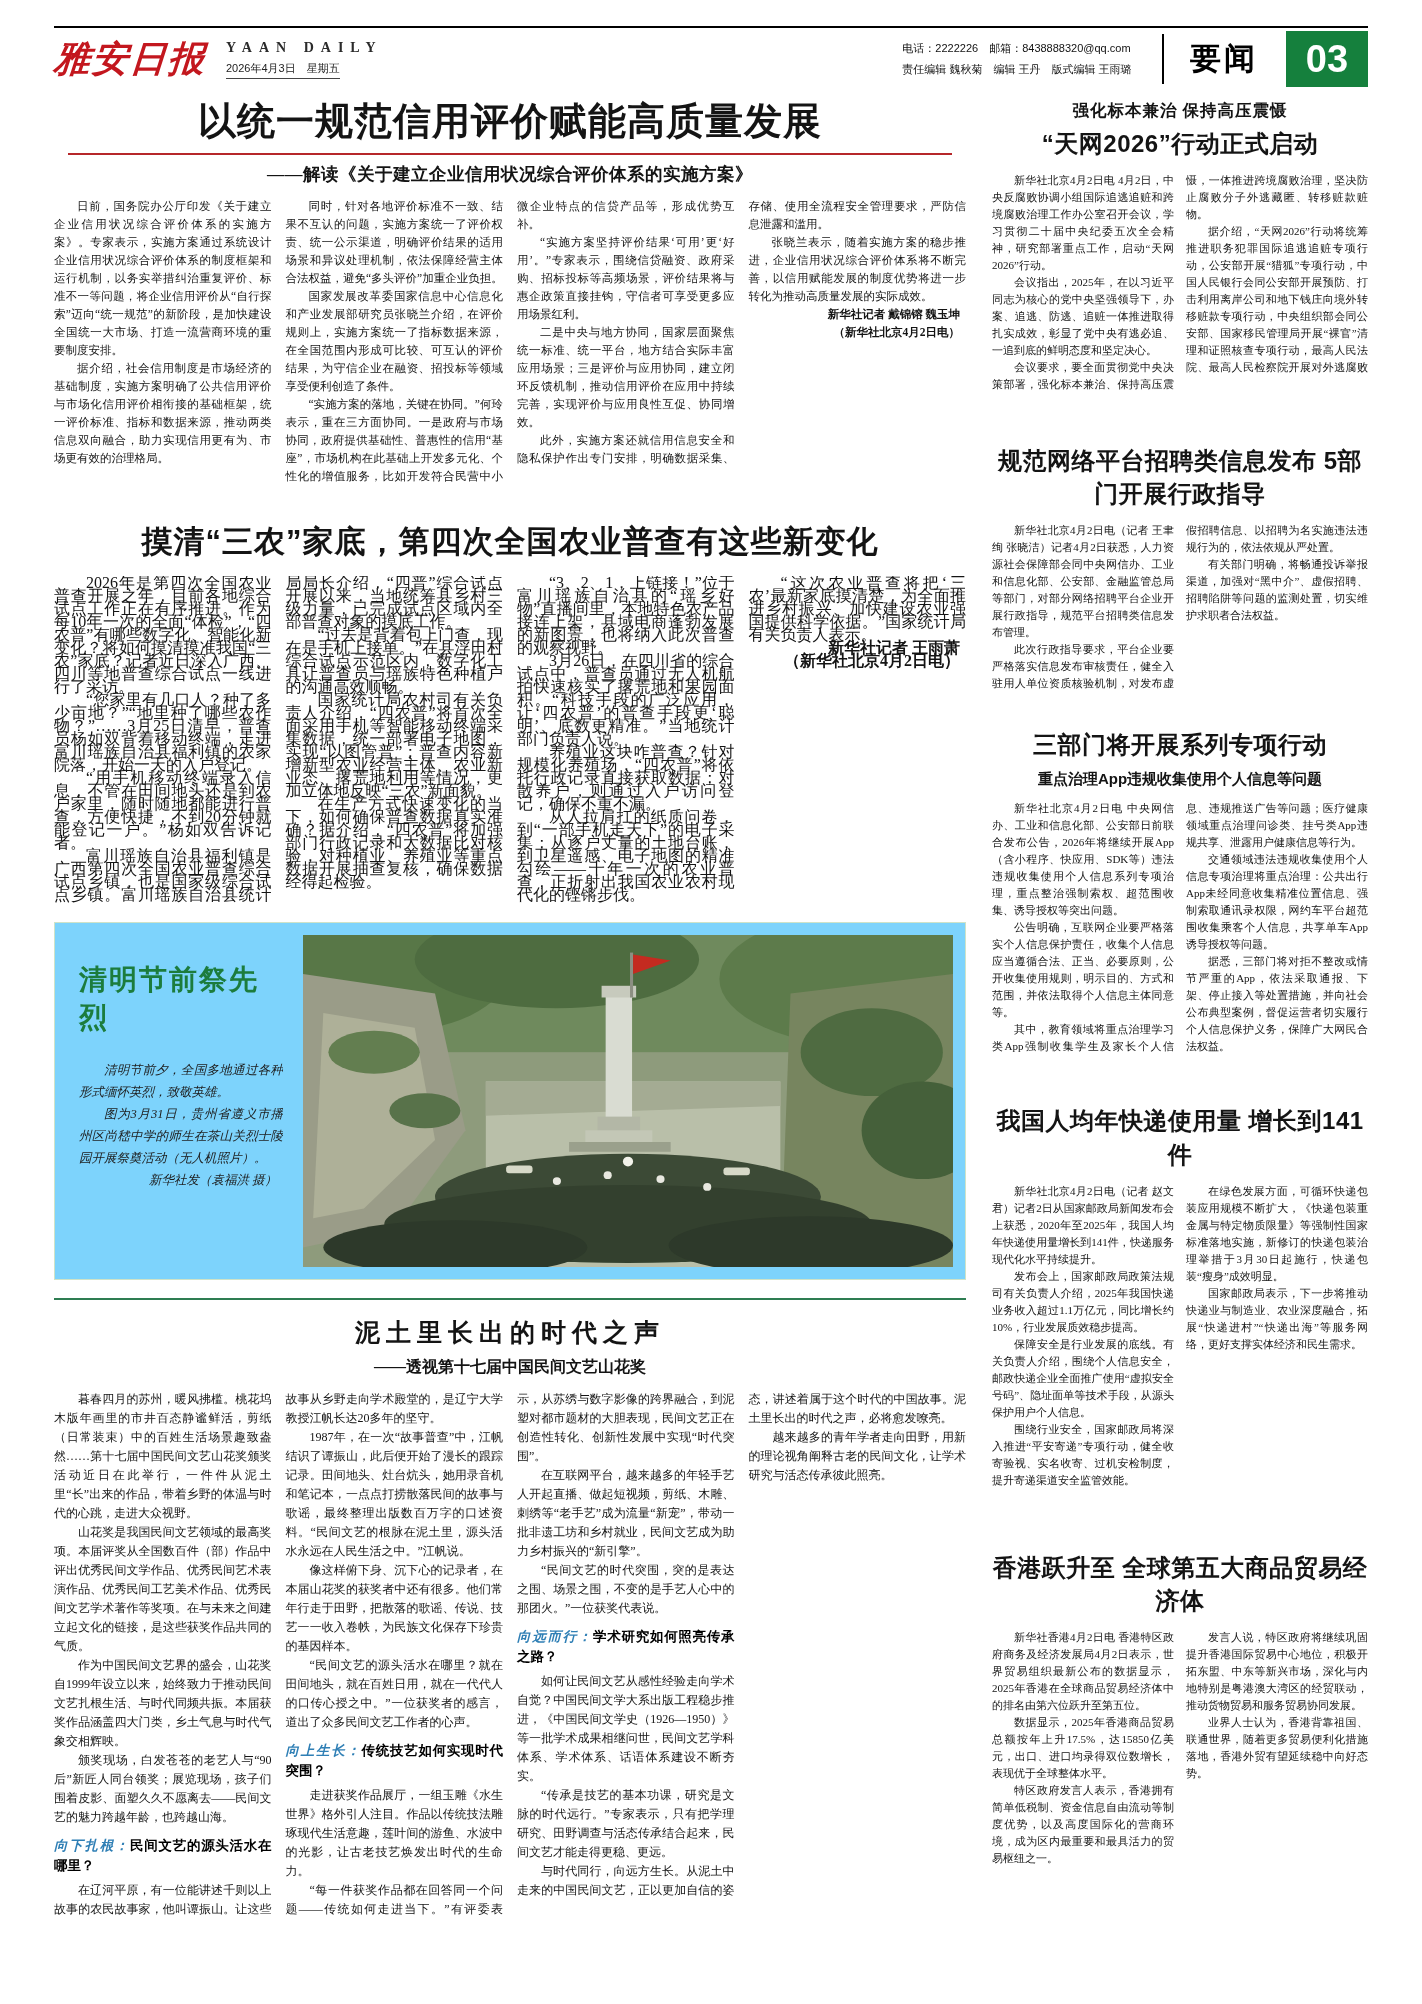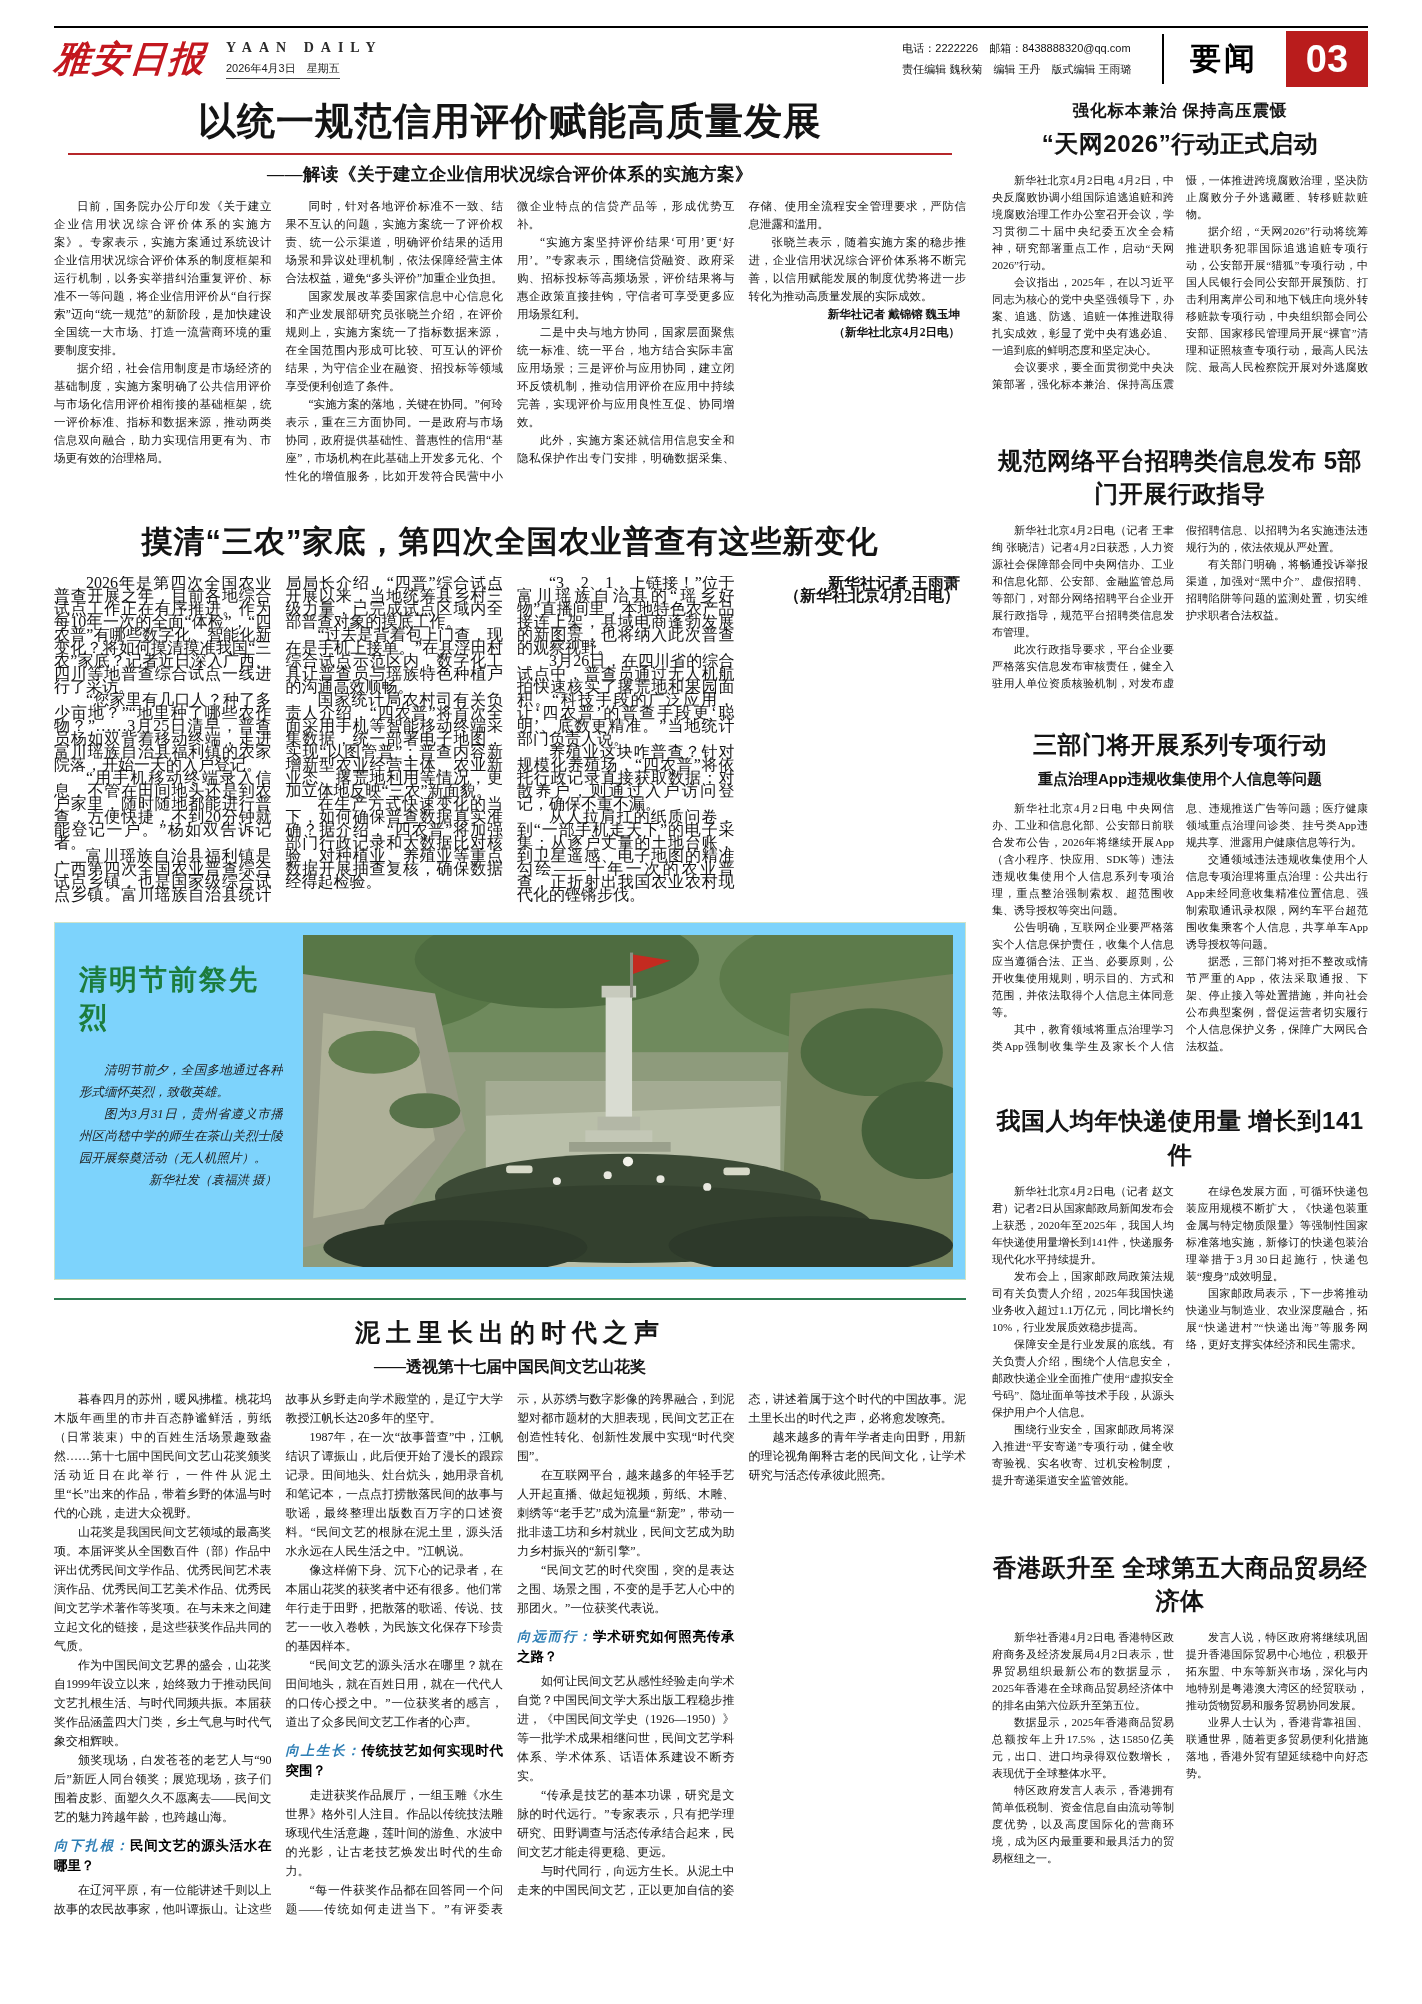--- a/index.html
+++ b/index.html
@@ -11,21 +11,21 @@
   .logo{font-family:"Liberation Sans","DejaVu Sans",sans-serif;font-weight:900;font-style:italic;
         color:#c3171e;font-size:36px;letter-spacing:2px;line-height:1;transform:skewX(-4deg);}
   .mast-mid{margin-left:20px;display:flex;flex-direction:column;justify-content:center;gap:5px;}
   .mast-en{font-size:14px;letter-spacing:7px;color:#2b2b2b;font-weight:bold;}
   .mast-date{font-family:"Liberation Sans",sans-serif;font-size:11px;color:#222;
              border-bottom:1.5px solid #444;padding-bottom:2px;width:max-content;}
   .mast-info{margin-left:auto;text-align:left;font-family:"Liberation Sans",sans-serif;
              font-size:11px;color:#111;line-height:1.9;}
   .vbar{width:2.5px;height:50px;background:#000;margin:0 26px 0 30px;}
   .section-name{font-family:"Liberation Sans",sans-serif;font-weight:900;font-size:31px;letter-spacing:3px;color:#000;}
-  .pagenum{margin-left:28px;width:82px;height:56px;background:#b91c1c;color:#fff;display:flex;
+  .pagenum{margin-left:28px;width:82px;height:56px;background:#15803d;color:#fff;display:flex;
            align-items:center;justify-content:center;font-family:"Liberation Sans",sans-serif;
            font-weight:900;font-size:38px;}
   
   .main{display:flex;gap:26px;margin-top:12px;}
   .left-col{width:912px;flex:none;}
   .right-col{flex:1;min-width:0;}
   
   .body{text-align:justify;overflow:hidden;column-fill:auto;}
   .body p{margin:0;text-indent:2em;}
   .body p.byline{text-indent:0;text-align:right;padding-right:6px;font-weight:bold;}
@@ -118,20 +118,21 @@
             <p>“您家里有几口人？种了多少亩地？”“地里种了哪些农作物？”……3月25日清早，普查员杨如双背着移动终端，走进富川瑶族自治县福利镇的农家院落，开始一天的入户登记。</p>
             <p>“用手机移动终端录入信息，不管在田间地头还是到农户家里，随时随地都能进行普查，方便快捷，不到20分钟就能登记一户。”杨如双告诉记者。</p>
             <p>富川瑶族自治县福利镇是广西第四次全国农业普查综合试点乡镇，也是国家级综合试点乡镇。富川瑶族自治县统计局局长介绍，“四普”综合试点开展以来，当地统筹县乡村三级力量，已完成试点区域内全部普查对象的摸底工作。</p>
             <p>“过去是背着包上门查，现在是手机上接单。”在县浮田村综合试点示范区内，数字化工具让普查员与瑶族特色种植户的沟通高效顺畅。</p>
             <p>国家统计局农村司有关负责人介绍，“四农普”将首次全面采用手机等智能移动终端采集数据，统一部署电子地图，实现“以图管普”；普查内容新增新型农业经营主体、农业新业态、撂荒地利用等情况，更加立体地反映“三农”新面貌。</p>
             <p>在生产方式快速变化的当下，如何确保普查数据真实准确？据介绍，“四农普”将加强部门行政记录和大数据比对核验，对种植业、养殖业等重点数据开展抽查复核，确保数据经得起检验。</p>
             <p>“3、2、1，上链接！”位于富川瑶族自治县的“瑶乡好物”直播间里，本地特色农产品接连上架，县域电商蓬勃发展的新图景，也将纳入此次普查的观察视野。</p>
             <p>3月26日，在四川省的综合试点中，普查员通过无人机航拍快速核实了撂荒地和果园面积。“科技手段的广泛应用，让‘四农普’的普查手段更‘聪明’、底数更精准。”当地统计部门负责人说。</p>
             <p>养殖业这块咋普查？针对规模化养殖场，“四农普”将依托行政记录直接获取数据；对散养户，则通过入户访问登记，确保不重不漏。</p>
             <p>从人拉肩扛的纸质问卷，到“一部手机走天下”的电子采集；从逐户丈量的土地台账，到卫星遥感、电子地图的精准勾绘——十年一次的农业普查，正折射出我国农业农村现代化的铿锵步伐。</p>
+            <p>“这次农业普查将把‘三农’最新家底摸清楚，为全面推进乡村振兴、加快建设农业强国提供科学依据。”国家统计局有关负责人表示。</p>
             <p class="byline" style="">新华社记者 王雨萧</p>
             <p class="byline" style="text-align: right;">（新华社北京4月2日电）</p>
           </div>
       </div>
 
       <div class="photo-box">
         <div class="photo-caption">
           <div class="photo-title">清明节前祭先烈</div>
           <div class="body">
               <p>清明节前夕，全国多地通过各种形式缅怀英烈，致敬英雄。</p>

